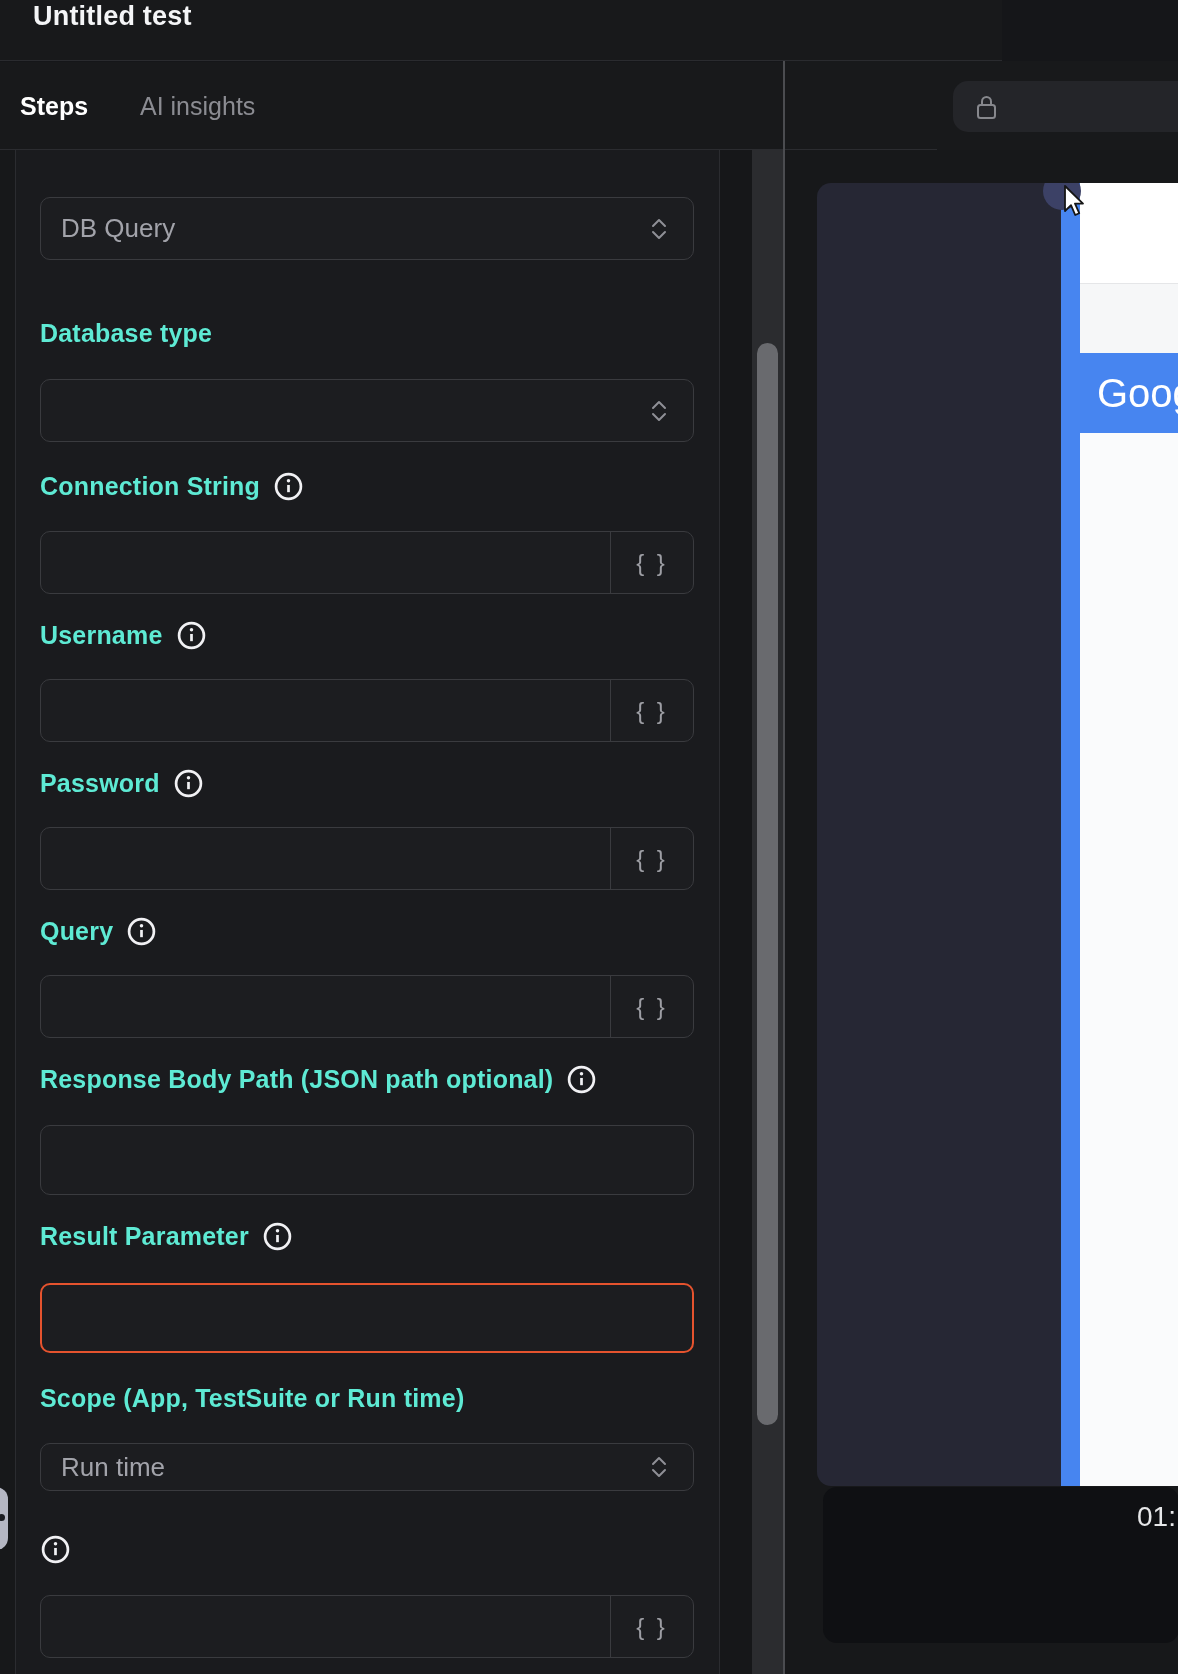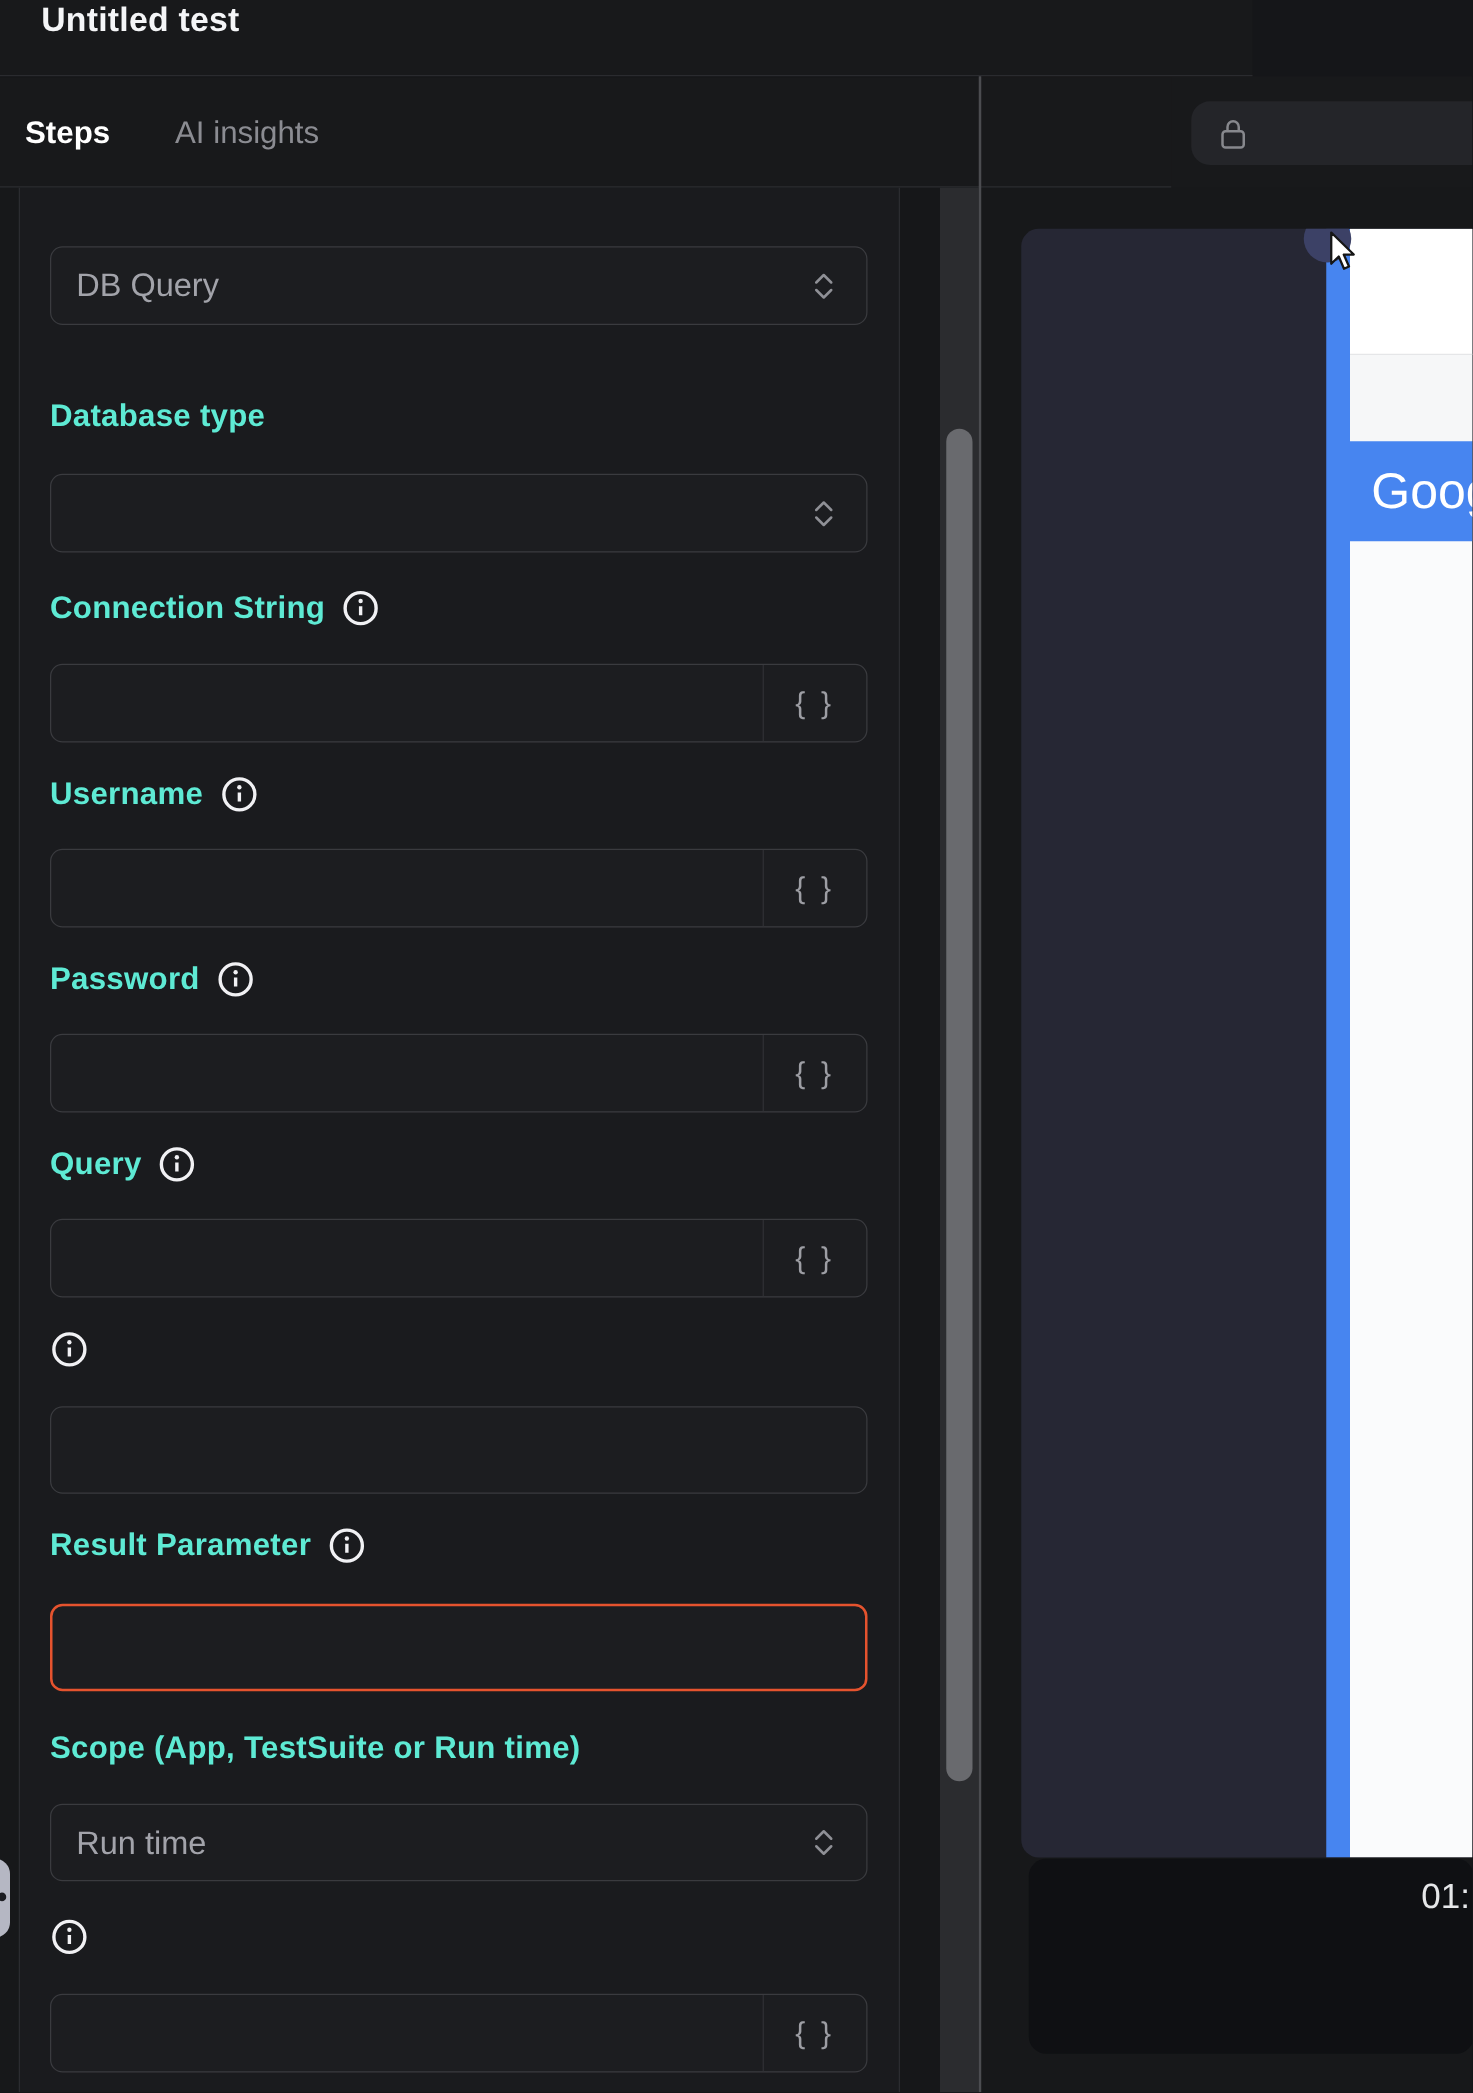--- a/index.html
+++ b/index.html
@@ -166,20 +166,21 @@
             <circle cx="12" cy="7.6" r="1.35" fill="#f1f1f4"></circle>
           </svg>
         </div>
         <div class="control" style="top: 825px; height: 63px;">
           <span class="control-value"></span>
           <div class="var-box">
             <span class="var-glyph">{ }</span>
           </div>
         </div>
         <div class="field-label" style="top: 914px;">
+          <span>Response Body Path (JSON path optional)</span>
           <svg width="31" height="31" viewBox="0 0 24 24">
             <circle cx="12" cy="12" r="9.6" stroke="#f1f1f4" stroke-width="2.1" fill="none"></circle>
             <line x1="12" y1="10.8" x2="12" y2="16.4" stroke="#f1f1f4" stroke-width="2.1"></line>
             <circle cx="12" cy="7.6" r="1.35" fill="#f1f1f4"></circle>
           </svg>
         </div>
         <div class="control" style="top: 975px; height: 70px;">
           <span class="control-value"></span>
         </div>
         <div class="field-label" style="top: 1071px;">
@@ -189,21 +190,21 @@
             <line x1="12" y1="10.8" x2="12" y2="16.4" stroke="#f1f1f4" stroke-width="2.1"></line>
             <circle cx="12" cy="7.6" r="1.35" fill="#f1f1f4"></circle>
           </svg>
         </div>
         <div class="control error" style="top: 1133px; height: 70px;">
           <span class="control-value"></span>
         </div>
         <div class="field-label" style="top: 1233px;">
           <span>Scope (App, TestSuite or Run time)</span>
         </div>
-        <div class="control" style="top: 1293px; height: 62px;">
+        <div class="control" style="top: 1293px; height: 48px;">
           <span class="control-value">Run time</span>
           <svg class="chev" width="20" height="26" viewBox="0 0 20 26">
             <path d="M4 10 L10 4 L16 10" stroke="#8f9096" stroke-width="2" fill="none" stroke-linecap="round" stroke-linejoin="round"></path>
             <path d="M4 16 L10 22 L16 16" stroke="#8f9096" stroke-width="2" fill="none" stroke-linecap="round" stroke-linejoin="round"></path>
           </svg>
         </div>
         <div class="field-label" style="top: 1384px;">
           <svg width="31" height="31" viewBox="0 0 24 24">
             <circle cx="12" cy="12" r="9.6" stroke="#f1f1f4" stroke-width="2.1" fill="none"></circle>
             <line x1="12" y1="10.8" x2="12" y2="16.4" stroke="#f1f1f4" stroke-width="2.1"></line>

